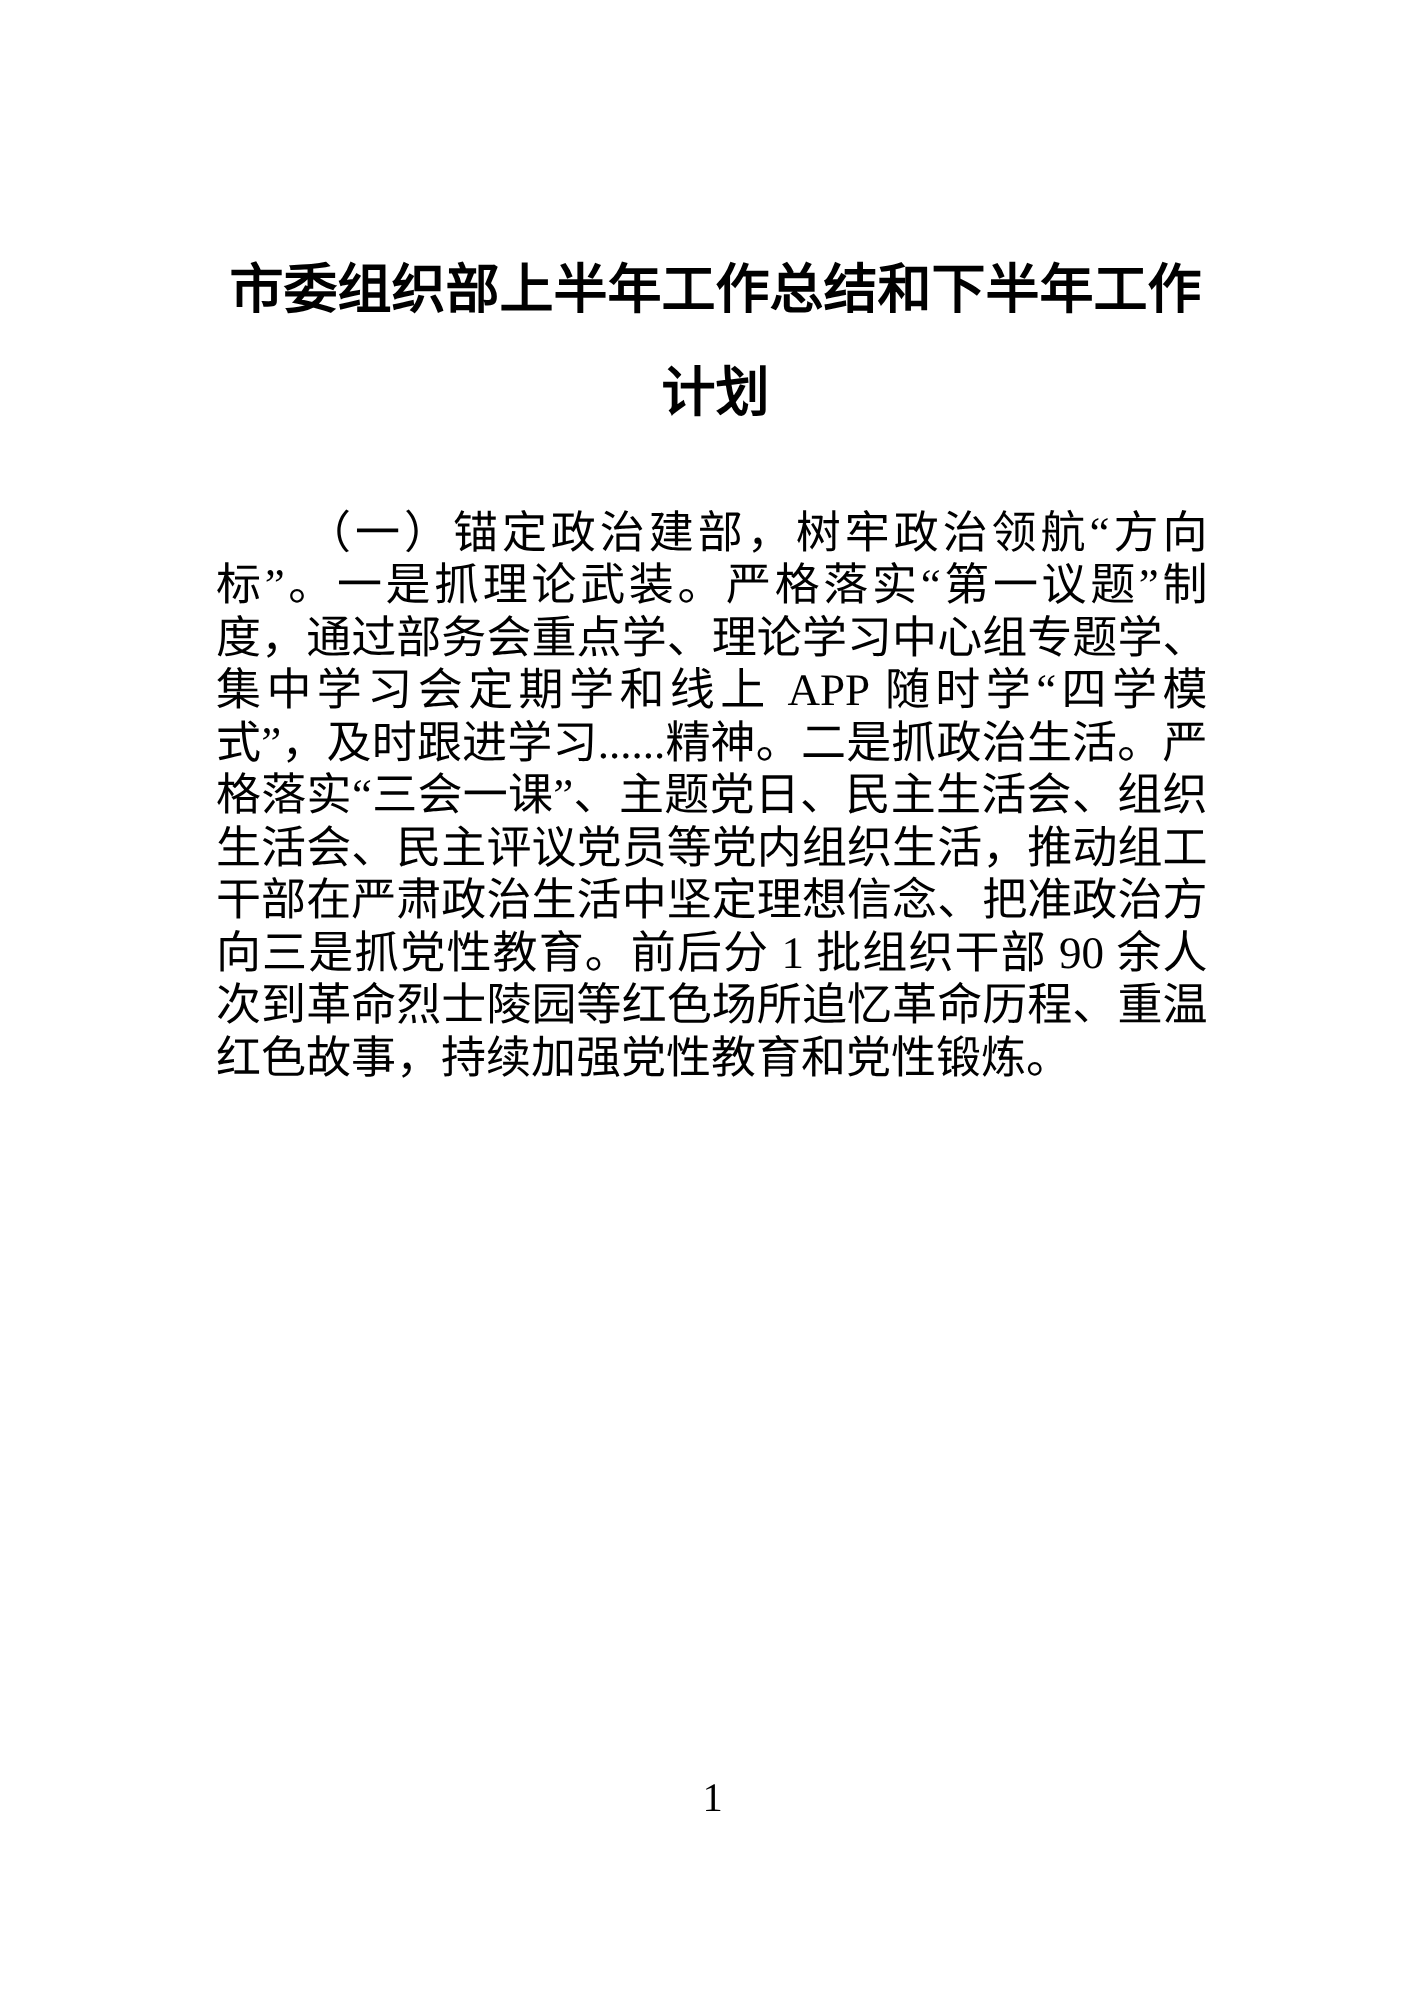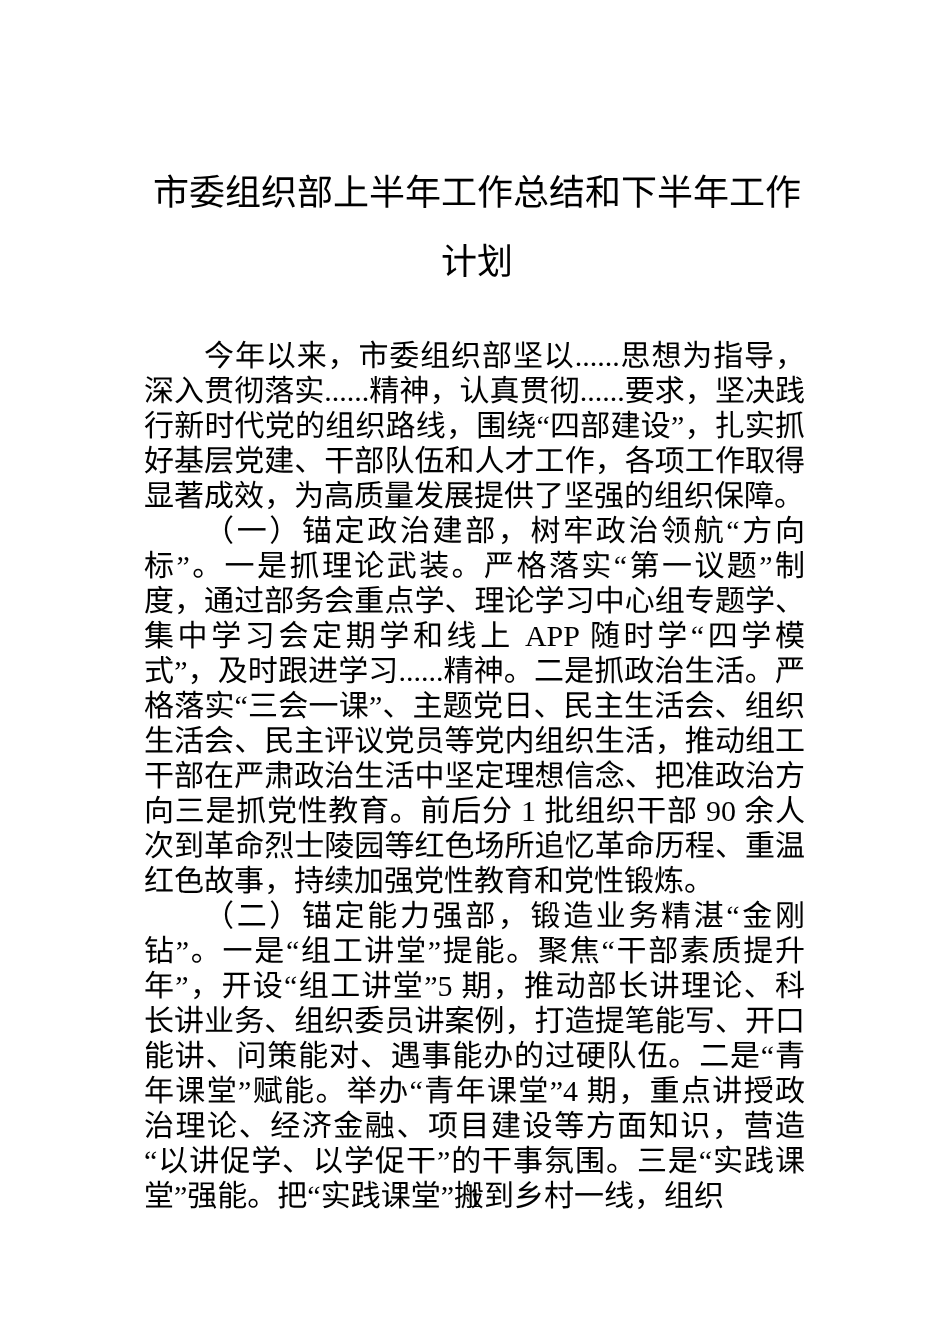--- a/index.html
+++ b/index.html
@@ -13,21 +13,21 @@
     width: 950px;
     height: 1344px;
     margin: 0 auto;
     background: #ffffff;
     color: #000000;
     overflow: hidden;
   }
   .doc-title {
     margin: 158px 140px 0 144px;
     font-family: "Liberation Sans", "DejaVu Sans", sans-serif;
-    font-weight: normal;
+    font-weight: bold;
     font-size: 36px;
     line-height: 69px;
     text-align: center;
     color: #000000;
     letter-spacing: 0;
   }
   .doc-body {
     margin: 42px 145px 0 144px;
   }
   .doc-body p {
@@ -53,20 +53,18 @@
   }
 </style>
 </head>
 <body>
 
 <div class="page">
 
   <h1 class="doc-title">市委组织部上半年工作总结和下半年工作计划</h1>
 
   <div class="doc-body">
-    <p>今年以来，市委组织部坚以......思想为指导，深入贯彻落实......精神，认真贯彻......要求，坚决践行新时代党的组织路线，围绕“四部建设”，扎实抓好基层党建、干部队伍和人才工作，各项工作取得显著成效，为高质量发展提供了坚强的组织保障。</p>
     <p>（一）锚定政治建部，树牢政治领航“方向标”。一是抓理论武装。严格落实“第一议题”制度，通过部务会重点学、理论学习中心组专题学、集中学习会定期学和线上 APP 随时学“四学模式”，及时跟进学习......精神。二是抓政治生活。严格落实“三会一课”、主题党日、民主生活会、组织生活会、民主评议党员等党内组织生活，推动组工干部在严肃政治生活中坚定理想信念、把准政治方向三是抓党性教育。前后分 1 批组织干部 90 余人次到革命烈士陵园等红色场所追忆革命历程、重温红色故事，持续加强党性教育和党性锻炼。</p>
-    <p>（二）锚定能力强部，锻造业务精湛“金刚钻”。一是“组工讲堂”提能。聚焦“干部素质提升年”，开设“组工讲堂”5 期，推动部长讲理论、科长讲业务、组织委员讲案例，打造提笔能写、开口能讲、问策能对、遇事能办的过硬队伍。二是“青年课堂”赋能。举办“青年课堂”4 期，重点讲授政治理论、经济金融、项目建设等方面知识，营造“以讲促学、以学促干”的干事氛围。三是“实践课堂”强能。把“实践课堂”搬到乡村一线，组织</p>
   </div>
 
   <div class="page-footer">1</div>
 
 </div>
 
 </body></html>

